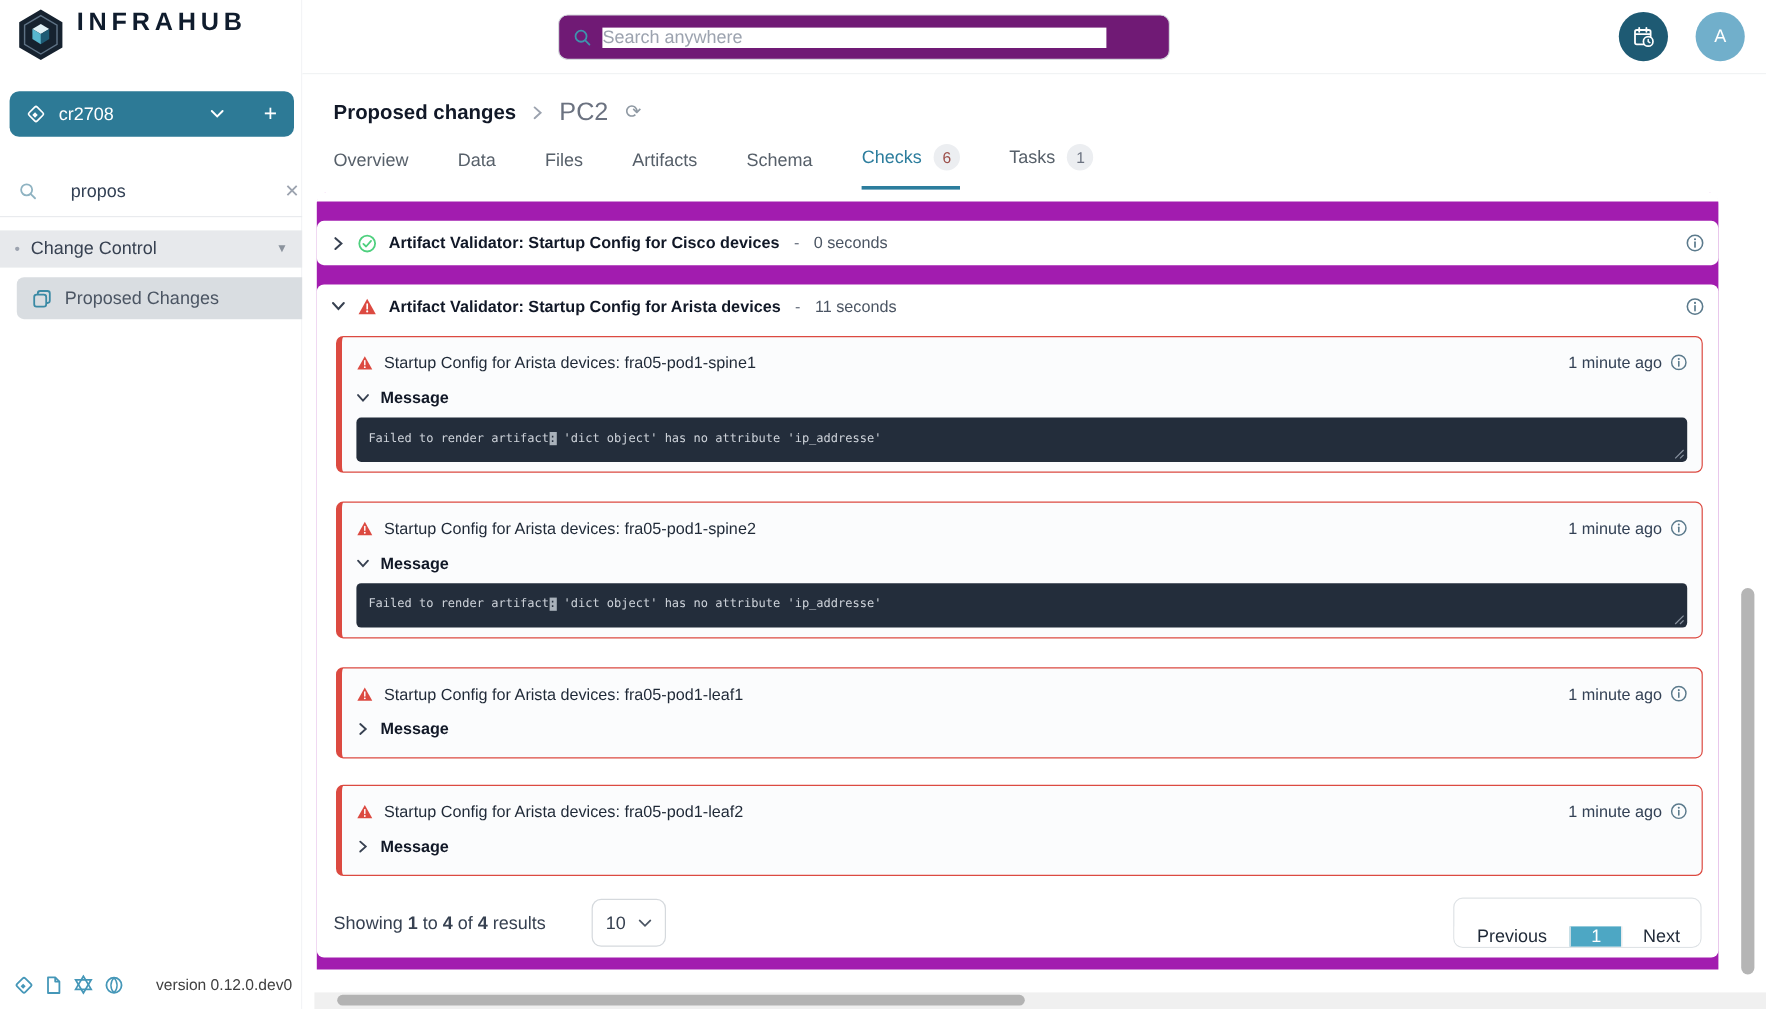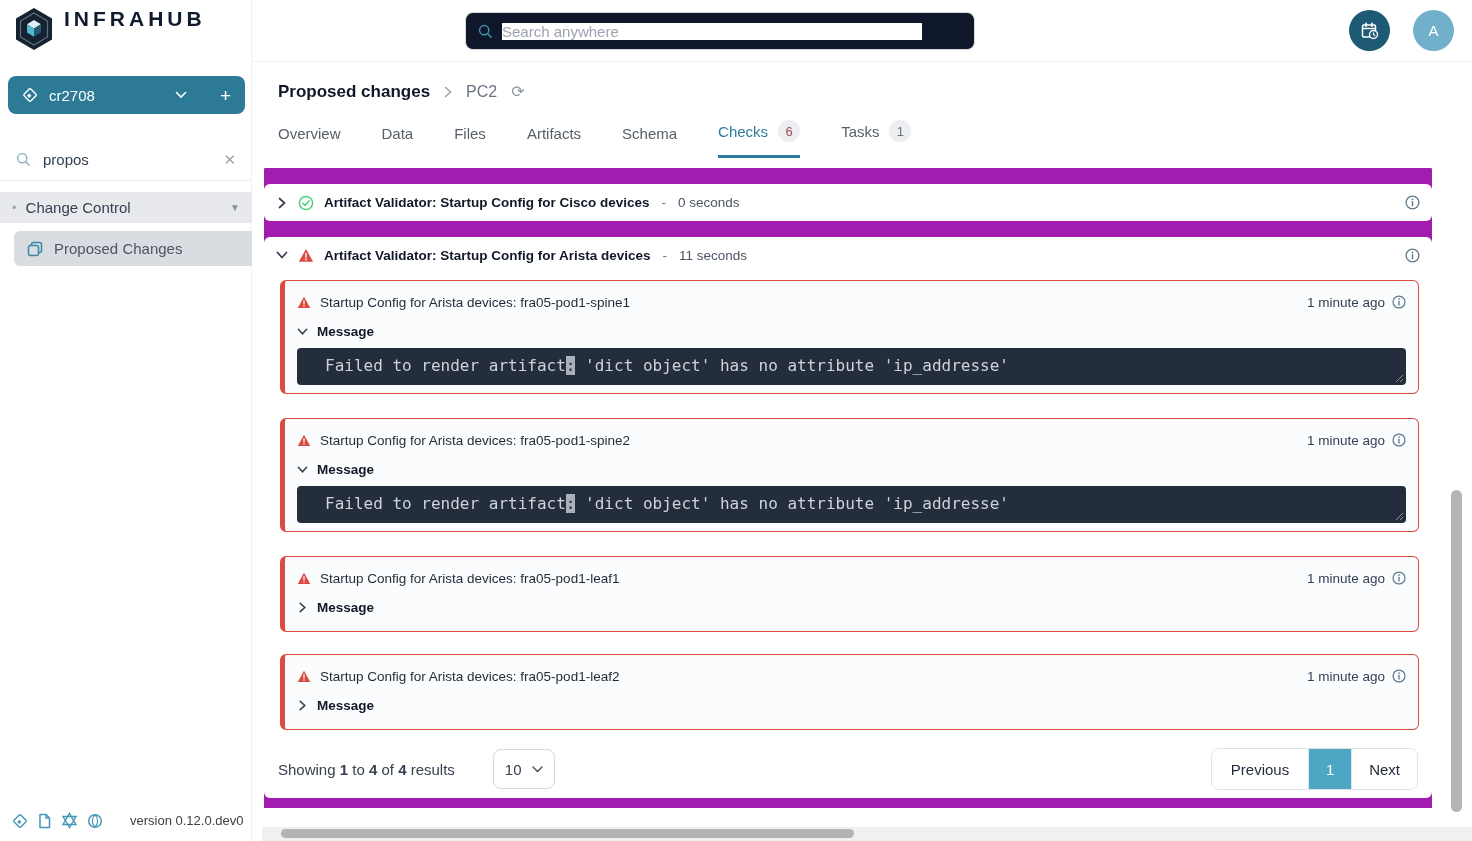--- a/index.html
+++ b/index.html
@@ -8,45 +8,45 @@
   .ic { display:inline-flex; align-items:center; justify-content:center; flex:none; }
 
   
   .sidebar { position:absolute; left:0; top:0; width:252px; height:841px; background:#fff; border-right:1px solid #f1f2f4; }
   .logo { position:absolute; left:14px; top:7px; display:flex; align-items:flex-start; gap:10px; cursor:pointer; }
   .logo-text { font-size:21px; font-weight:700; letter-spacing:4px; color:#0f1c2d; }
   .branch-btn { position:absolute; left:8px; top:76px; width:237px; height:38px; background:#2d7a96; border-radius:8px; display:flex; align-items:center; padding:0 14px; color:#fff; gap:11px; cursor:pointer; }
   .branch-name { font-size:15px; }
   .branch-chevron { margin-left:auto; }
   .branch-plus { font-size:19px; line-height:1; margin-left:22px; color:#fff; background:none; border:none; cursor:pointer; font-family:inherit; }
-  .side-search { position:absolute; left:0; top:139px; width:252px; height:42px; border-bottom:1px solid #e9ebee; display:flex; align-items:center; padding:0 16px; gap:12px; }
+  .side-search { position:absolute; left:0; top:139px; width:252px; height:42px; border-bottom:1px solid #e9ebee; display:flex; align-items:center; padding:0 16px; gap:28px; }
   .side-search input { border:none; outline:none; font-size:15px; color:#334155; width:150px; font-family:inherit; background:transparent; }
   .clear-x { margin-left:auto; color:#9ca3af; font-size:15px; cursor:pointer; line-height:1; }
   .menu-group { position:absolute; left:0; top:192px; width:252px; height:31px; background:#e7e9ec; display:flex; align-items:center; padding:0 12px; gap:9px; cursor:pointer; }
   .bullet { color:#9ca3af; font-size:13px; }
   .group-label { font-size:15px; color:#374151; }
   .group-caret { margin-left:auto; color:#8b939d; font-size:10px; }
   .menu-item { position:absolute; left:14px; top:231px; width:238px; height:35px; background:#d9dde1; border-radius:6px 0 0 6px; display:flex; align-items:center; padding:0 13px; gap:11px; cursor:pointer; }
   .item-label { font-size:15px; color:#4b5563; }
   .side-footer { position:absolute; left:12px; top:812px; display:flex; align-items:center; gap:9px; }
   .version { color:#404040; font-size:13px; margin-left:18px; }
 
   
   .topbar { position:absolute; left:252px; top:0; width:1220px; height:62px; border-bottom:1px solid #eef0f2; background:#fff; }
-  .global-search { position:absolute; left:213px; top:12px; width:510px; height:38px; border:1px solid #d6dade; border-radius:8px; display:flex; align-items:center; padding:16px 12px; gap:9px; background:#0f172a; }
+  .global-search { position:absolute; left:213px; top:12px; width:510px; height:38px; border:1px solid #d6dade; border-radius:8px; display:flex; align-items:center; padding:16px 12px; gap:9px; background:#701a75; }
   .global-search input { border:none; outline:none; font-size:15px; color:#334155; width:420px; font-family:inherit; }
   .global-search input::placeholder { color:#9ca3af; }
   .cal-btn { position:absolute; left:1097px; top:10px; width:41px; height:41px; border-radius:50%; background:#1e5a73; border:none; display:flex; align-items:center; justify-content:center; cursor:pointer; }
   .avatar { position:absolute; left:1161px; top:10px; width:41px; height:41px; border-radius:50%; background:#71afcb; color:#fff; font-size:15px; display:flex; align-items:center; justify-content:center; cursor:pointer; }
 
   
   .main { position:absolute; left:252px; top:62px; width:1220px; height:779px; background:#fff; }
   .breadcrumb { position:absolute; left:26px; top:20px; display:flex; align-items:center; gap:14px; }
   .bc-title { font-size:17px; font-weight:700; color:#111827; }
-  .bc-current { font-size:16px; color:#6b7280; }
+  .bc-current { font-size:21px; color:#6b7280; }
   .bc-refresh { color:#8f99a3; font-size:16px; cursor:pointer; background:none; border:none; line-height:1; }
   .tabs { position:absolute; left:26px; top:58px; display:flex; gap:41px; align-items:flex-end; }
   .tab { font-size:15px; color:#57606a; padding-bottom:13px; display:flex; gap:10px; align-items:center; cursor:pointer; border-bottom:3px solid transparent; }
   .tab.active { color:#2c7d9d; border-bottom-color:#2c7d9d; }
   .badge { min-width:22px; height:22px; padding:0 4px; border-radius:11px; background:#eceef1; display:inline-flex; align-items:center; justify-content:center; font-size:13px; color:#6b7280; }
   .badge.red { color:#9c4f4a; }
 
   .panel { position:absolute; left:12px; top:98px; width:1168px; height:648px; background:#a21caf; border-radius:10px 10px 0 0; }
   .panel-sliver { position:absolute; top:0; left:0; right:0; height:8px; background:#fff; border-radius:10px 10px 0 0; }
   .vrow1 { position:absolute; left:0; top:24px; width:1168px; height:37px; background:#fff; border-radius:6px; display:flex; align-items:center; padding:0 12px; gap:10px; }
@@ -60,29 +60,29 @@
 
   .card { position:absolute; left:16px; width:1139px; background:#fbfcfd; border:1px solid #dc4a41; border-left-width:5px; border-radius:6px; padding:8px 12px; }
   .card.expanded { height:114px; }
   .card.collapsed { height:76px; }
   .card-head { display:flex; align-items:center; gap:9px; height:26px; }
   .card-title { font-size:13.5px; color:#1f2937; }
   .card-right { margin-left:auto; display:flex; align-items:center; gap:7px; }
   .card-time { font-size:13.5px; color:#334155; }
   .msg-row { display:flex; align-items:center; gap:9px; height:26px; margin-top:3px; cursor:pointer; }
   .msg-label { font-size:13.5px; font-weight:700; color:#111827; }
-  .code { position:relative; margin-top:4px; height:37px; background:#232d3b; border-radius:4px; color:#ced3da; font-family:"DejaVu Sans Mono",monospace; font-size:16px; line-height:36px; padding:0 28px; white-space:pre; overflow:hidden; }
+  .code { position:relative; margin-top:4px; height:37px; background:#232d3b; border-radius:4px; color:#ced3da; font-family:"DejaVu Sans Mono",monospace; font-size:10px; line-height:36px; padding:0 10px; white-space:pre; overflow:hidden; }
   .code .cursor { background:#a9b1ba; color:#232d3b; }
   .resize-grip { position:absolute; right:2px; bottom:2px; }
 
   .pag-row { position:absolute; left:14px; right:14px; top:511px; height:42px; display:flex; align-items:center; }
   .showing { font-size:15px; color:#374151; }
   .showing b { font-weight:700; }
   .page-size { margin-left:38px; width:62px; height:40px; border:1px solid #d5d9dd; border-radius:8px; display:flex; align-items:center; justify-content:space-between; padding:0 11px; font-size:15px; color:#374151; cursor:pointer; background:#fff; }
-  .pager { margin-left:auto; display:flex; border:1px solid #dfe3e6; border-radius:8px; overflow:hidden; height:42px; background:#fff; }
+  .pager { margin-left:auto; display:flex; border:1px solid #dfe3e6; border-radius:8px; overflow:hidden; height:42px; background:#fff;align-items:flex-end; }
   .pager > * { display:flex; align-items:center; justify-content:center; font-size:15px; font-family:inherit; background:#fff; border:none; cursor:pointer; color:#1f2937; }
   .pg-prev { padding:0 19px; }
   .pg-cur { width:43px; background:#4da7c4 !important; color:#fff !important; border-left:1px solid #e3e6e9 !important; }
   .pg-next { padding:0 17px; border-left:1px solid #e3e6e9 !important; }
 
   
   .vscroll-thumb { position:absolute; left:1451px; top:490px; width:11px; height:322px; background:#b5b5b5; border-radius:6px; cursor:pointer; }
   .hscroll-track { position:absolute; left:262px; top:827px; width:1210px; height:14px; background:#f0f0f0; }
   .hscroll-thumb { position:absolute; left:281px; top:829px; width:573px; height:9px; background:#b3b3b3; border-radius:5px; cursor:pointer; }
 </style>

